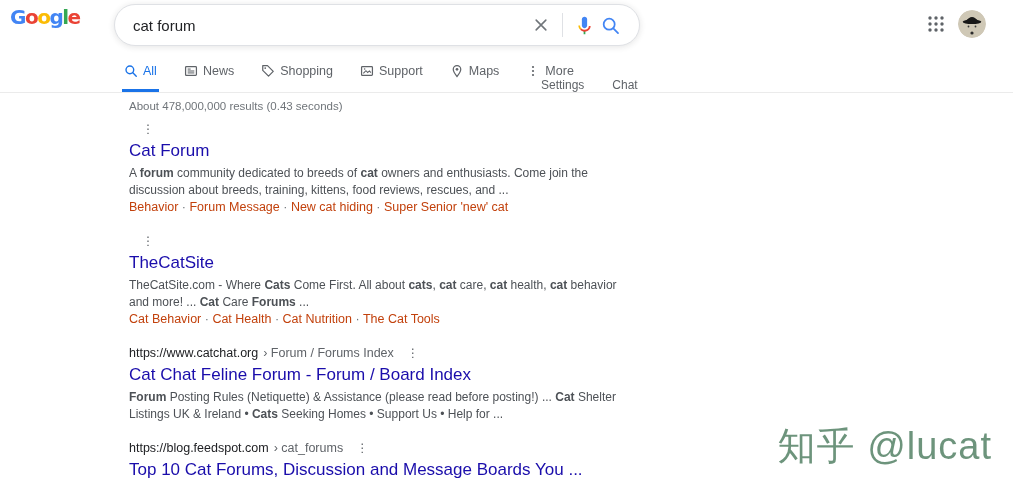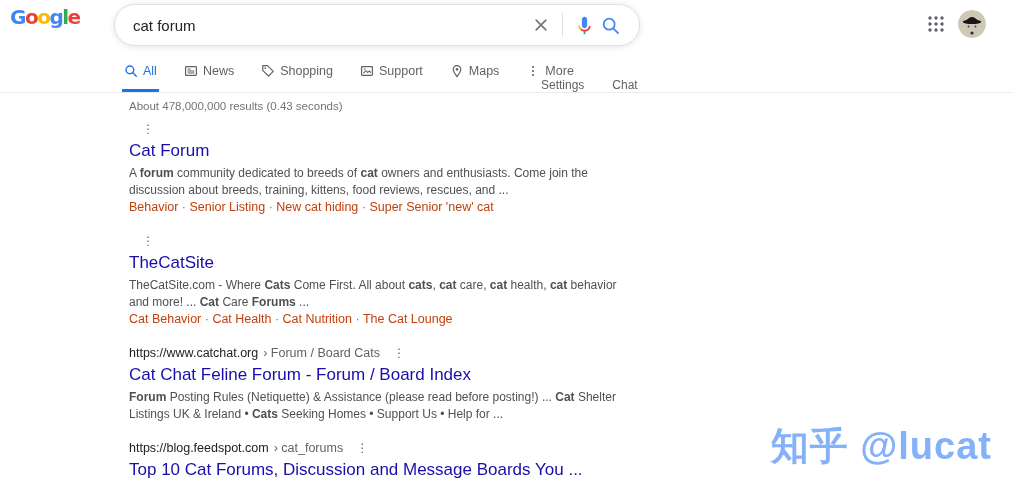--- a/index.html
+++ b/index.html
@@ -50,22 +50,22 @@
   .rdots { color:#5f6368; margin-left:13px; font-size:12px; cursor:pointer; }
   .rtitle { font-size:17px; line-height:22px; color:#1a0dab; margin:0 0 3px; cursor:pointer;
             font-weight:400; white-space:nowrap; }
   .snippet { font-size:12px; line-height:17px; color:#4d5156; }
   .snippet b { font-weight:bold; }
   .sitelinks { font-size:12.5px; line-height:17px; color:#1a0dab; }
   .sitelinks a { color:#c2410c; text-decoration:none; cursor:pointer; }
   .sep { color:#70757a; }
 
   
-  .watermark { position:absolute; right:21px; bottom:28px; font-size:38px; font-weight:bold;
-               color:#3b82f6; opacity:.62; letter-spacing:1px; text-shadow:1px 1px 0 #ffffff;
+  .watermark { position:absolute; right:21px; bottom:28px; font-size:38px; font-weight:normal;
+               color:#14532d; opacity:.62; letter-spacing:1px; text-shadow:1px 1px 0 #ffffff;
                white-space:nowrap; }
 </style>
 </head>
 <body>
 
 <div class="page">
 
   <div class="header">
     <div class="logo" id="logo"><span style="color: rgb(66, 133, 244);">G</span><span style="color: rgb(234, 67, 53);">o</span><span style="color: rgb(251, 188, 5);">o</span><span style="color: rgb(66, 133, 244);">g</span><span style="color: rgb(52, 168, 83);">l</span><span style="color: rgb(234, 67, 53);">e</span></div>
 
@@ -189,34 +189,34 @@
 
   <div class="stats">About 478,000,000 results (0.43 seconds)</div>
 
   <div class="results" id="results">
       <div class="result">
         <div class="url-row">
           <span class="rdots">⋮</span>
         </div>
         <div class="rtitle">Cat Forum</div>
         <div class="snippet">A <b>forum</b> community dedicated to breeds of <b>cat</b> owners and enthusiasts. Come join the discussion about breeds, training, kittens, food reviews, rescues, and ...</div>
-        <div class="sitelinks"><a>Behavior</a><span class="sep"> · </span><a>Senior Listing</a><span class="sep"> · </span><a>New cat hiding</a><span class="sep"> · </span><a>Super Senior 'new' cat</a></div>
+        <div class="sitelinks"><a>Behavior</a><span class="sep"> · </span><a>Forum Message</a><span class="sep"> · </span><a>New cat hiding</a><span class="sep"> · </span><a>Super Senior 'new' cat</a></div>
       </div>
       <div class="result">
         <div class="url-row">
           <span class="rdots">⋮</span>
         </div>
         <div class="rtitle">TheCatSite</div>
         <div class="snippet">TheCatSite.com - Where <b>Cats</b> Come First. All about <b>cats</b>, <b>cat</b> care, <b>cat</b> health, <b>cat</b> behavior and more! ... <b>Cat</b> Care <b>Forums</b> ...</div>
-        <div class="sitelinks"><a>Cat Behavior</a><span class="sep"> · </span><a>Cat Health</a><span class="sep"> · </span><a>Cat Nutrition</a><span class="sep"> · </span><a>The Cat Lounge</a></div>
+        <div class="sitelinks"><a>Cat Behavior</a><span class="sep"> · </span><a>Cat Health</a><span class="sep"> · </span><a>Cat Nutrition</a><span class="sep"> · </span><a>The Cat Tools</a></div>
       </div>
       <div class="result">
         <div class="url-row">
           <span class="url">https://www.catchat.org</span>
-          <span class="crumb">› Forum / Board Cats</span>
+          <span class="crumb">› Forum / Forums Index</span>
           <span class="rdots">⋮</span>
         </div>
         <div class="rtitle">Cat Chat Feline Forum - Forum / Board Index</div>
         <div class="snippet"><b>Forum</b> Posting Rules (Netiquette) &amp; Assistance (please read before posting!) ... <b>Cat</b> Shelter Listings UK &amp; Ireland • <b>Cats</b> Seeking Homes • Support Us • Help for ...</div>
       </div>
       <div class="result">
         <div class="url-row">
           <span class="url">https://blog.feedspot.com</span>
           <span class="crumb">› cat_forums</span>
           <span class="rdots">⋮</span>

